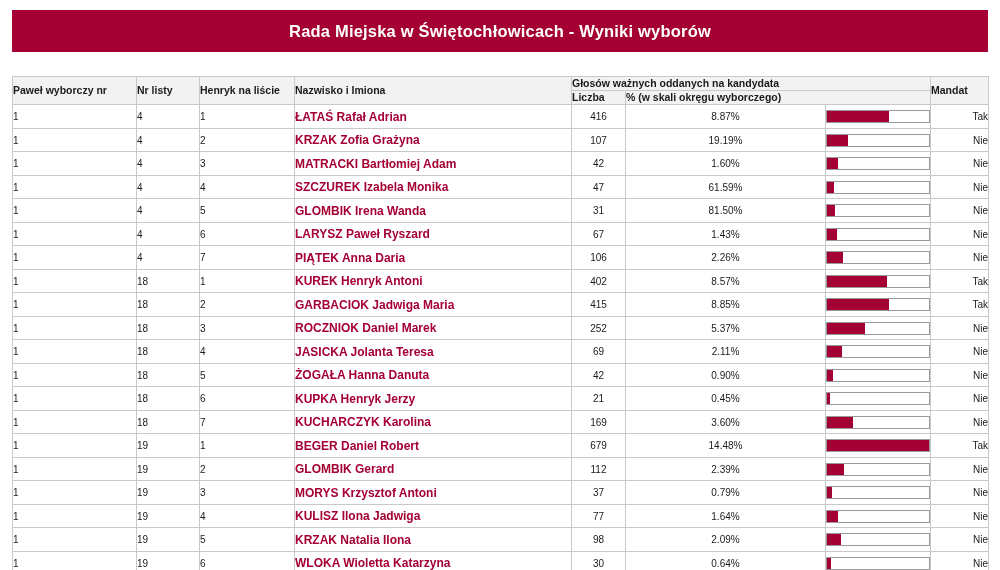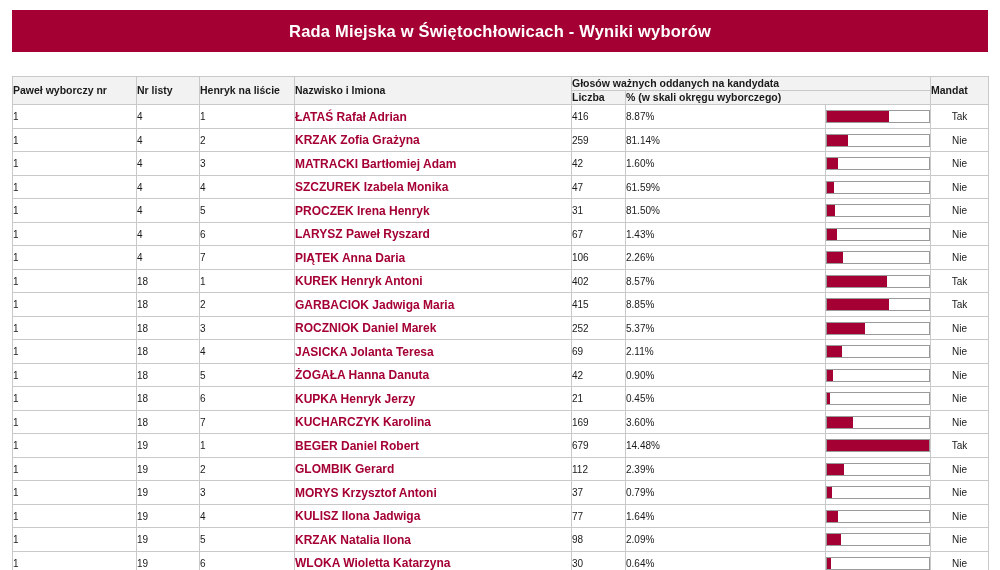--- a/index.html
+++ b/index.html
@@ -64,29 +64,29 @@
     padding: 2px 6px;
     color: #1a1a1a;
     background: #ffffff;
   }
   td.name {
     color: #a50034;
     font-weight: bold;
     font-size: 12px;
   }
   td.num {
-    text-align: left;
+    text-align: center;
     padding-right: 8px;
   }
   td.pct {
-    text-align: left;
+    text-align: center;
     padding-left: 8px;
   }
   td.mandate {
-    text-align: center;
+    text-align: right;
     padding-left: 8px;
   }
   td.barcell {
     padding: 2px 5px;
   }
   .bar-track {
     border: 1px solid #9a9a9a;
     height: 13px;
     background: #ffffff;
     position: relative;
@@ -152,22 +152,22 @@
               <div class="bar-fill" style="width: 61%;"></div>
             </div>
           </td>
           <td class="mandate">Tak</td>
         </tr>
         <tr>
           <td>1</td>
           <td>4</td>
           <td>2</td>
           <td class="name">KRZAK Zofia Grażyna</td>
-          <td class="num">259</td>
-          <td class="pct">81.14%</td>
+          <td class="num">107</td>
+          <td class="pct">19.19%</td>
           <td class="barcell">
             <div class="bar-track">
               <div class="bar-fill" style="width: 21%;"></div>
             </div>
           </td>
           <td class="mandate">Nie</td>
         </tr>
         <tr>
           <td>1</td>
           <td>4</td>
@@ -193,21 +193,21 @@
             <div class="bar-track">
               <div class="bar-fill" style="width: 7%;"></div>
             </div>
           </td>
           <td class="mandate">Nie</td>
         </tr>
         <tr>
           <td>1</td>
           <td>4</td>
           <td>5</td>
-          <td class="name">PROCZEK Irena Henryk</td>
+          <td class="name">GLOMBIK Irena Wanda</td>
           <td class="num">31</td>
           <td class="pct">81.50%</td>
           <td class="barcell">
             <div class="bar-track">
               <div class="bar-fill" style="width: 8%;"></div>
             </div>
           </td>
           <td class="mandate">Nie</td>
         </tr>
         <tr>

